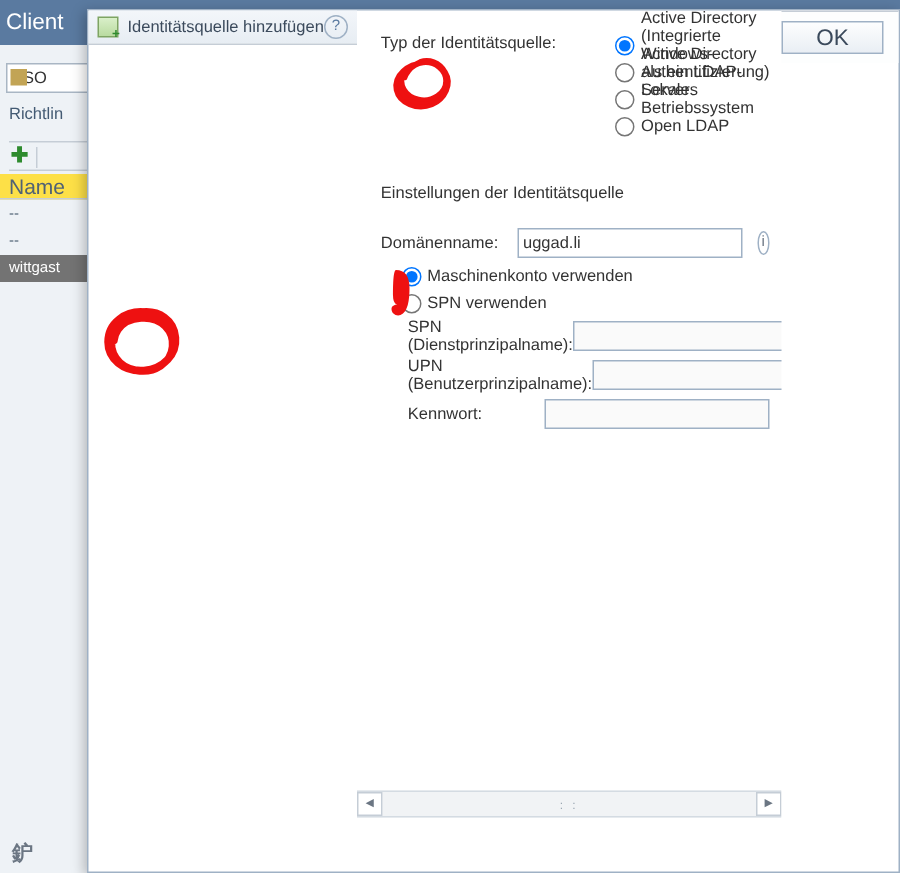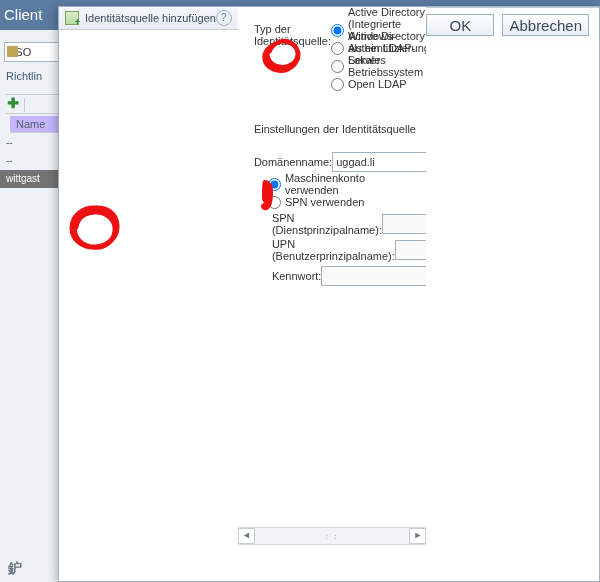--- a/index.html
+++ b/index.html
@@ -6,21 +6,21 @@
   body{width:600px;height:582px;position:relative}
   
   .bg-bar{position:absolute;left:0;top:0;width:600px;height:30px;background:#5a7aa0;color:#fff;line-height:30px;padding-left:4px;font-size:15px}
   .bg-panel{position:absolute;left:0;top:30px;width:58px;height:552px;background:#eef2f6;border-right:1px solid #c5cdd6}
   .bg-sso{position:absolute;left:4px;top:42px;width:60px;height:18px;background:#fff;border:1px solid #a9b6c4;font-size:11px;line-height:18px;padding-left:3px}
   .bg-sso:before{content:"";position:absolute;left:2px;top:3px;width:11px;height:11px;background:#c2a455}
   .bg-tab{position:absolute;left:6px;top:70px;font-size:11px;color:#435a73}
   .bg-tool{position:absolute;left:6px;top:94px;width:56px;height:18px;border-top:1px solid #c5cdd6;border-bottom:1px solid #c5cdd6}
   .bg-plus{color:#2e8b2e;font-weight:bold;font-size:14px;display:inline-block;width:14px;text-align:center}
   .bg-sep{display:inline-block;width:1px;height:14px;background:#c5cdd6;vertical-align:middle;margin:0 4px}
-  .bg-head{position:absolute;left:10px;top:116px;width:58px;height:16px;background:#c4b5fd;border-bottom:1px solid #c5cdd6;font-size:11px;color:#506275;padding-left:6px;line-height:16px}
+  .bg-head{position:absolute;left:0;top:116px;width:58px;height:16px;background:#fde047;border-bottom:1px solid #c5cdd6;font-size:14px;color:#506275;padding-left:6px;line-height:16px}
   .bg-row{position:absolute;left:0;width:58px;height:18px;line-height:18px;padding-left:6px;font-size:10px;color:#506275}
   .bg-row.sel{background:#737373;color:#fff}
   .bg-foot{position:absolute;left:8px;bottom:4px;color:#6b7683;font-size:14px;font-weight:bold}
 
   
   .modal{position:absolute;left:58px;top:6px;width:540px;height:574px;background:#fff;border:1px solid #9fb1c5;box-shadow:-2px 2px 8px rgba(0,0,0,.25);display:flex;flex-direction:row}
   .modal-title{height:22px;background:linear-gradient(#f3f6fa,#e7edf3);border-bottom:1px solid #c5cdd6;display:flex;align-items:center;padding:0 6px;color:#3b4a5c}
   .modal-title .ico{width:12px;height:12px;border:1px solid #7ea463;background:linear-gradient(#d9efc9,#b9dba0);margin-right:6px;position:relative}
   .modal-title .ico:after{content:"+";position:absolute;right:-2px;bottom:-3px;font-size:9px;color:#2e8b2e;font-weight:bold}
   .modal-title .help{margin-left:auto;width:14px;height:14px;border:1px solid #9fb1c5;border-radius:50%;text-align:center;line-height:13px;color:#5a7aa0;font-size:10px}
@@ -132,21 +132,20 @@
 
     <div class="hscroll">
       <div class="arrow">◄</div>
       <div class="track">: :</div>
       <div class="arrow">►</div>
     </div>
   </div>
 
   <div class="modal-buttons">
     <button class="btn">OK</button>
-    <button class="btn">Abbrechen</button>
   </div>
 </div>
 
 <div class="ann" style="left:258px;top:38px">
   <svg width="46" height="40">
       <path d="M24 4c-10 0-20 8-18 18 2 9 14 14 24 10 9-4 14-14 9-22C35 3 28 1 22 3c-5 2-9 6-10 11 0 0 3-9 12-10 8-1 15 5 15 12 0 8-9 14-18 12C12 26 8 18 11 11 14 4 24 4 24 4Z" fill="#e11" stroke="#e11" stroke-width="3" stroke-linejoin="round"></path>
     </svg>
 </div>
 <div class="ann" style="left:258px;top:178px">
   <svg width="18" height="34">

